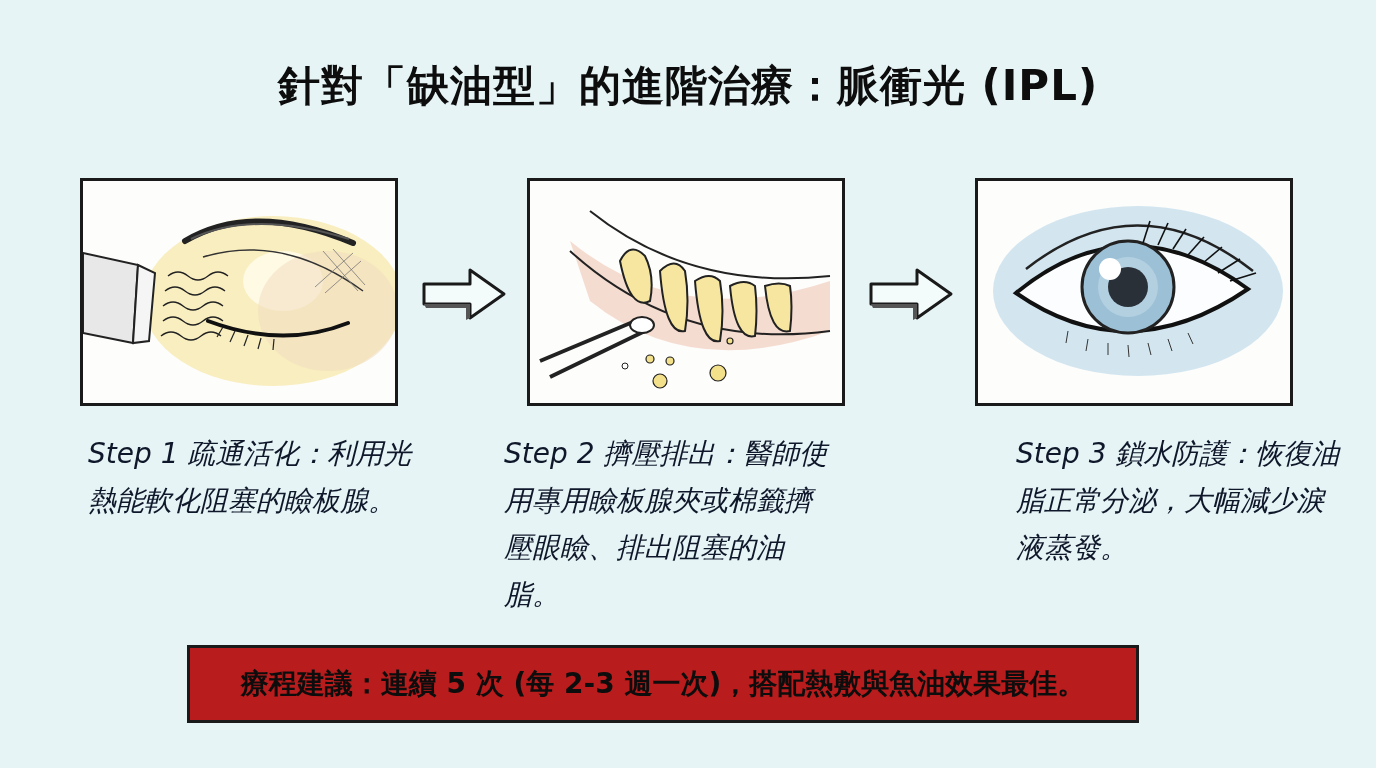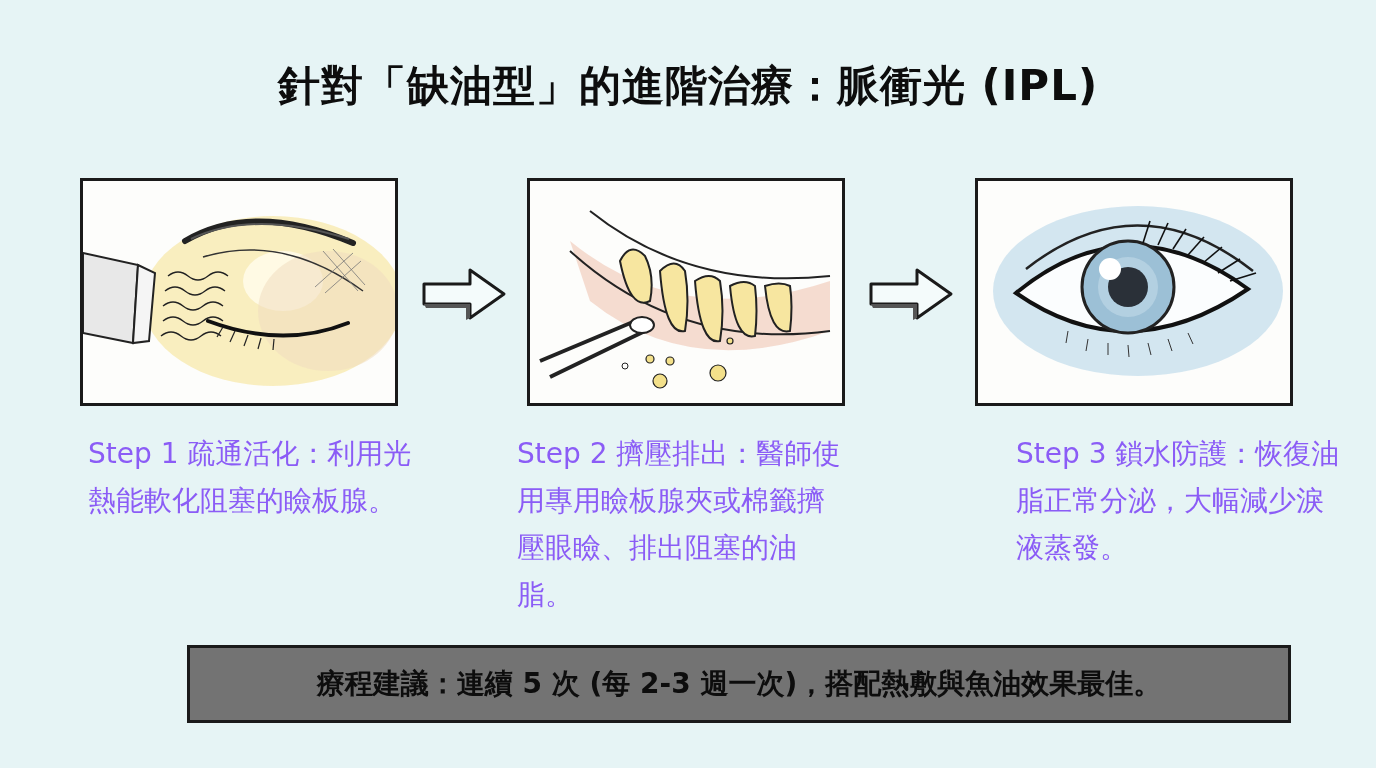--- a/index.html
+++ b/index.html
@@ -22,28 +22,28 @@
   }
   .panel svg { width:100%; height:100%; display:block; }
   #p1 { left:80px; }
   #p2 { left:527px; }
   #p3 { left:975px; }
   .arrow { position:absolute; top:264px; width:92px; height:62px; }
   #a1 { left:418px; }
   #a2 { left:865px; }
   .step {
     position:absolute; top:430px; width:330px;
-    font-size:28px; line-height:47px; color:#8b5cf6;
+    font-size:28px; line-height:47px; color:#0f172a;font-style:italic;
   }
   #s1 { left:88px; }
-  #s2 { left:517px; }
+  #s2 { left:504px; }
   #s3 { left:1016px; }
   .note {
-    position:absolute; left:187px; top:645px; width:1104px; height:78px;
-    border:3px solid #1a1a1a; box-sizing:border-box; background:#737373;
+    position:absolute; left:187px; top:645px; width:952px; height:78px;
+    border:3px solid #1a1a1a; box-sizing:border-box; background:#b91c1c;
     display:flex; align-items:center; justify-content:center;
     font-size:28px; font-weight:bold; color:#0d0d0d;
   }
 </style>
 </head>
 <body>
 
 <div class="title">針對「缺油型」的進階治療：脈衝光 (IPL)</div>
 
 <div class="panel" id="p1">

